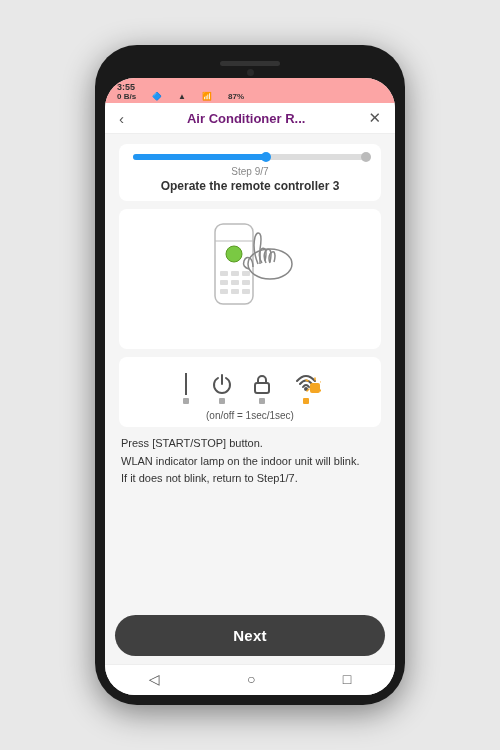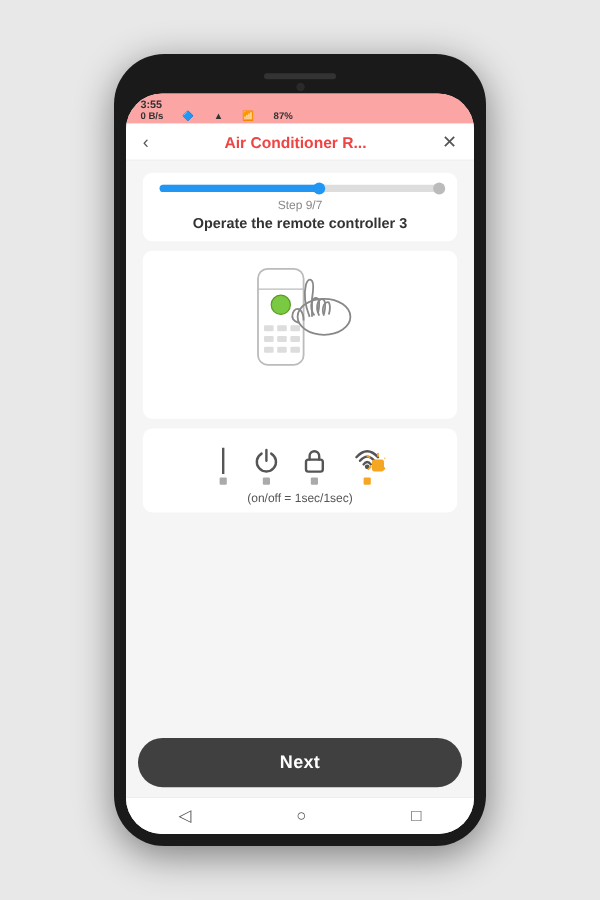--- a/index.html
+++ b/index.html
@@ -87,21 +87,21 @@
       background: #fff;
       display: flex;
       align-items: center;
       justify-content: space-between;
       padding: 6px 14px;
       border-bottom: 1px solid #eee;
     }
     .title-bar-text {
       font-size: 13px;
       font-weight: 600;
-      color: #ef4444;
+      color: #701a75;
     }
     .title-bar-icon {
       font-size: 15px;
       color: #555;
       cursor: pointer;
     }
 
     
     .content {
       flex: 1;
@@ -382,20 +382,27 @@
                 <line x1="17" y1="14" x2="15" y2="13" stroke="#f5a623" stroke-width="1.5" stroke-linecap="round"></line>
               </svg>
             </div>
             <div class="icon-dot" style="background:#f5a623;"></div>
           </div>
 
         </div>
         <div class="icons-caption">(on/off = 1sec/1sec)</div>
       </div>
 
+      <div class="instructions-box">
+        <p class="instructions-text">
+          Press [START/STOP] button.<br>
+          WLAN indicator lamp on the indoor unit will blink.<br>
+          If it does not blink, return to Step1/7.
+        </p>
+      </div>
 
     </div>
 
     <div class="next-btn-container">
       <button class="next-btn">Next</button>
     </div>
 
     <div class="bottom-nav">
       <span class="nav-btn">◁</span>
       <span class="nav-btn">○</span>

